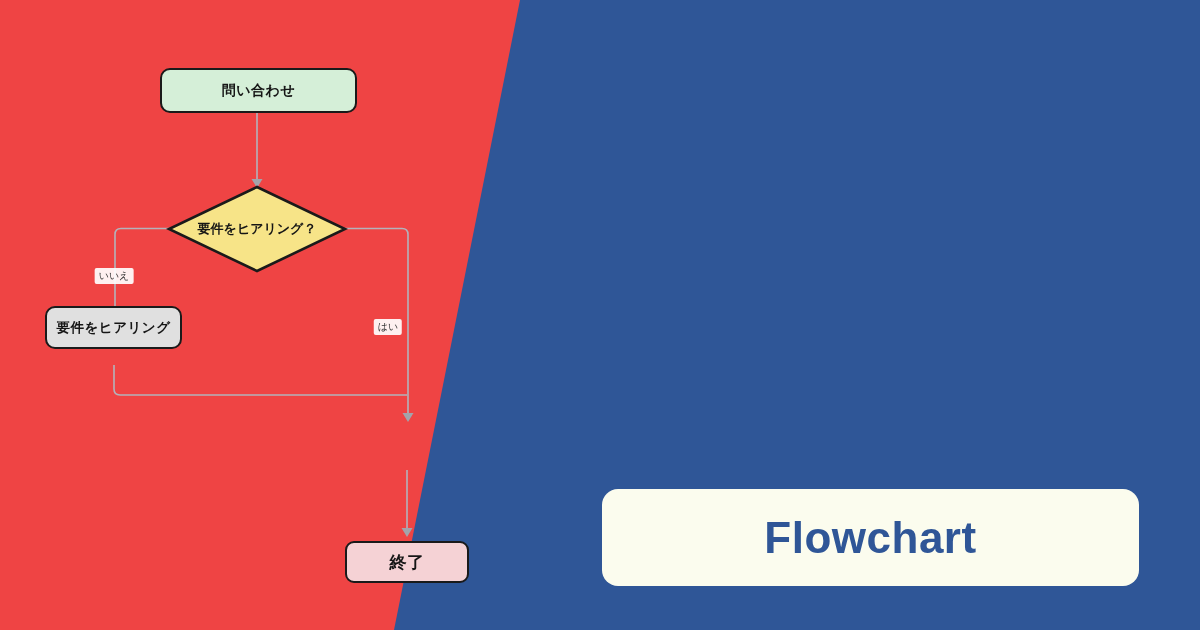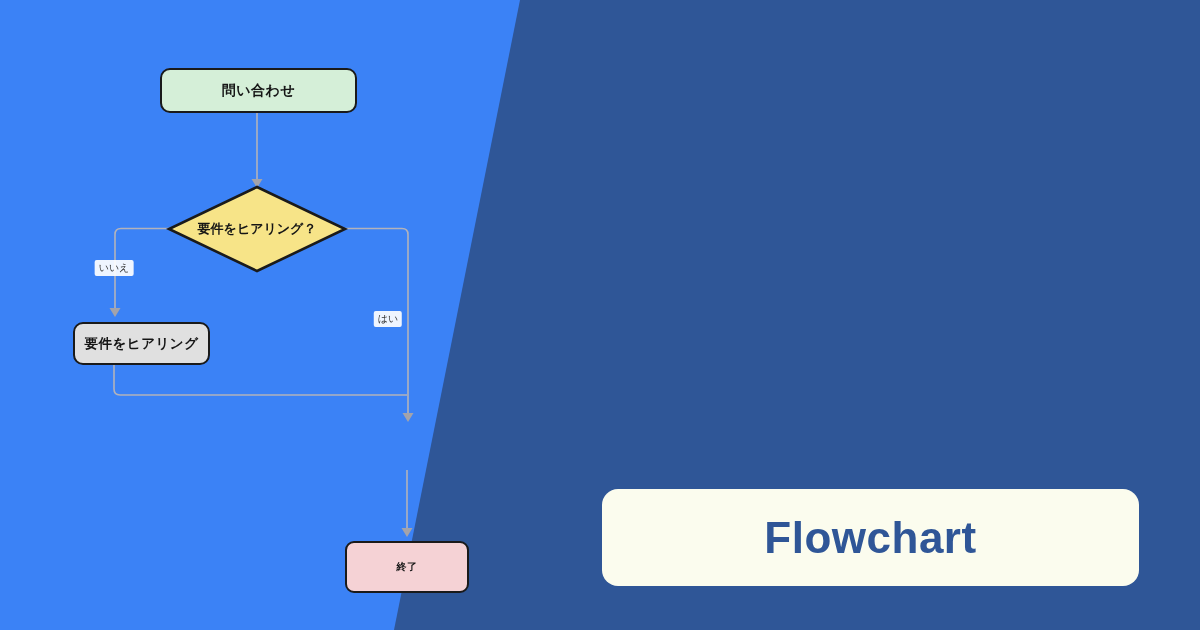--- a/index.html
+++ b/index.html
@@ -9,21 +9,21 @@
   }
   body {
     width: 1200px;
     height: 630px;
     font-family: "Liberation Sans", "DejaVu Sans", sans-serif;
   }
   .canvas {
     position: relative;
     width: 1200px;
     height: 630px;
-    background: #3b82f6;
+    background: #ef4444;
     overflow: hidden;
   }
   
   .blue-panel {
     position: absolute;
     inset: 0;
     background: #2F5697;
     clip-path: polygon(520px 0, 1200px 0, 1200px 630px, 394px 630px);
     z-index: 1;
   }
@@ -61,37 +61,36 @@
     letter-spacing: 0.5px;
     white-space: nowrap;
   }
   .node-start {
     left: 160px; top: 68px; width: 197px; height: 45px;
     border-radius: 10px;
     background: #D5EFD8;
     font-size: 14px;
   }
   .node-hearing {
-    left: 45px; top: 322px; width: 137px; height: 43px;
+    left: 45px; top: 306px; width: 137px; height: 43px;
     border-radius: 10px;
     background: #E0E0E0;
     font-size: 13.5px;
-    margin-left: 28px;
   }
   .node-task {
     left: 345px; top: 427px; width: 125px; height: 43px;
     border-radius: 9px;
     background: #E0E0E0;
     font-size: 13.5px;
   }
   .node-end {
-    left: 345px; top: 541px; width: 124px; height: 52px;
+    left: 345px; top: 541px; width: 124px; height: 42px;
     border-radius: 9px;
     background: #F5D2D5;
-    font-size: 10px;
+    font-size: 17px;
   }
   .decision-text {
     position: absolute;
     left: 169px; top: 187px; width: 176px; height: 84px;
     display: flex;
     align-items: center;
     justify-content: center;
     font-weight: 700;
     font-size: 13px;
     color: #151515;
@@ -101,20 +100,21 @@
   .edge-label {
     position: absolute;
     transform: translateX(-50%);
     background: rgba(255,255,255,0.92);
     padding: 1px 4px;
     font-size: 10px;
     color: #333333;
     z-index: 3;
     white-space: nowrap;
     border-radius: 2px;
+    margin-top: 8px;
   }
   .edge-label-no { left: 114px; top: 260px; }
   .edge-label-yes { left: 388px; top: 311px; }
   
   .title-block {
     position: absolute;
     left: 452px;
     top: 233px;
     width: 748px;
     text-align: center;

